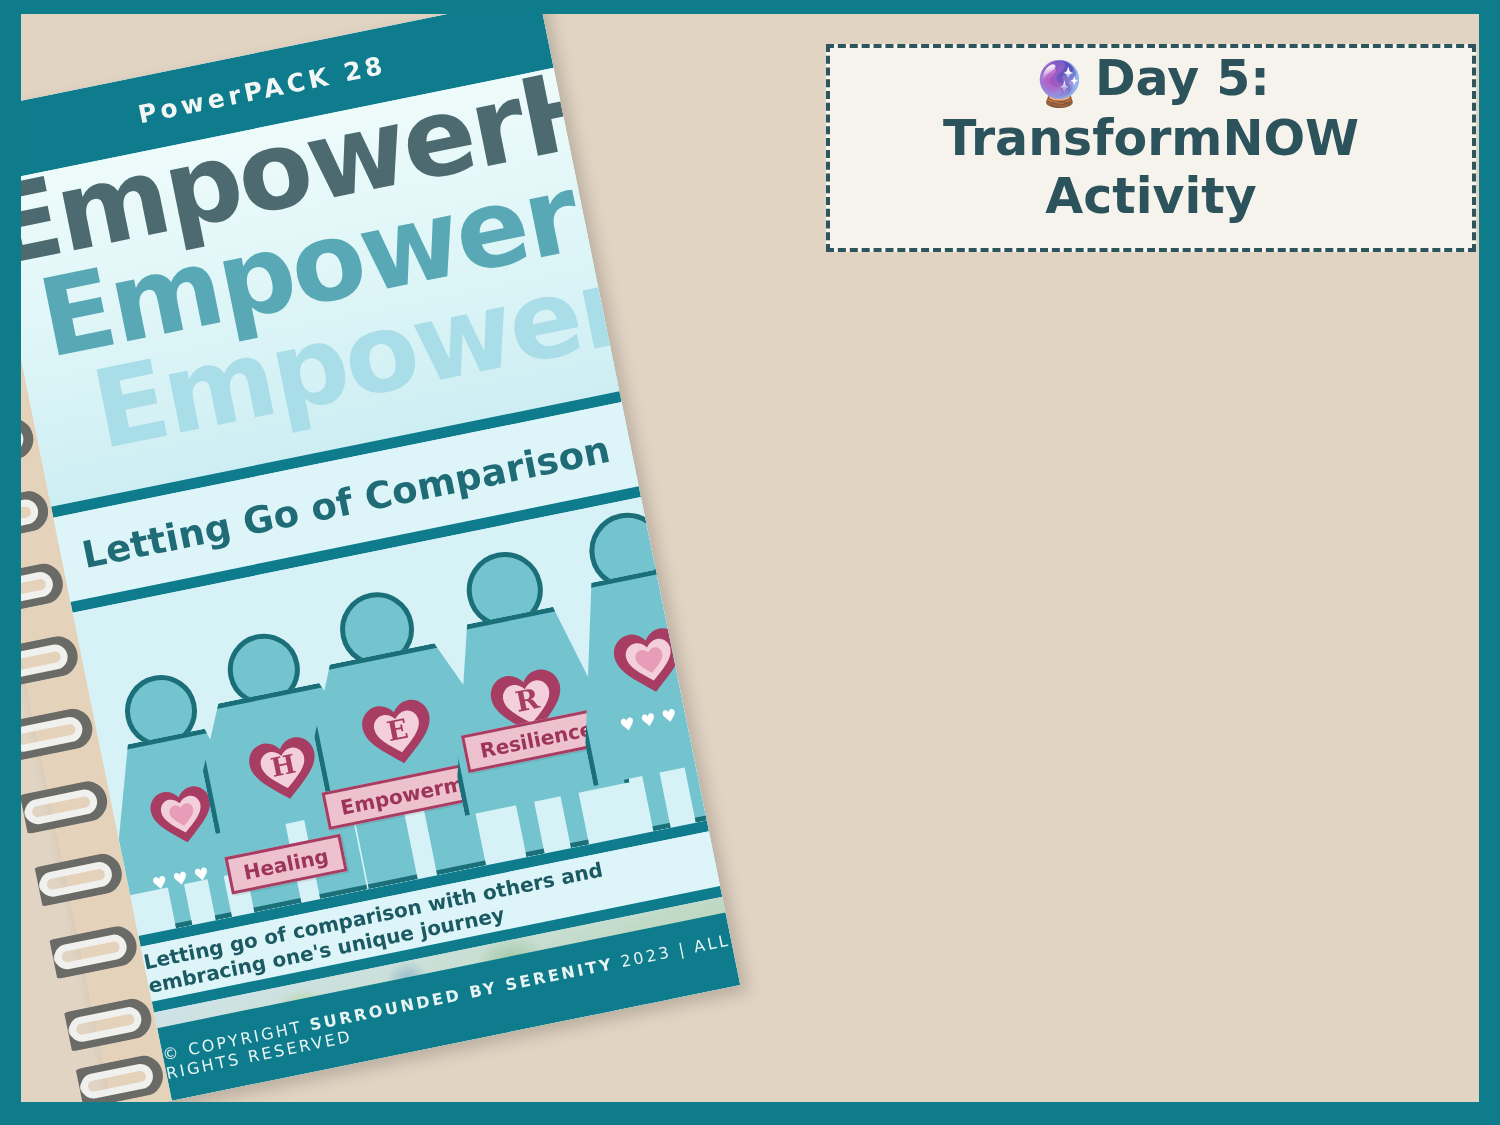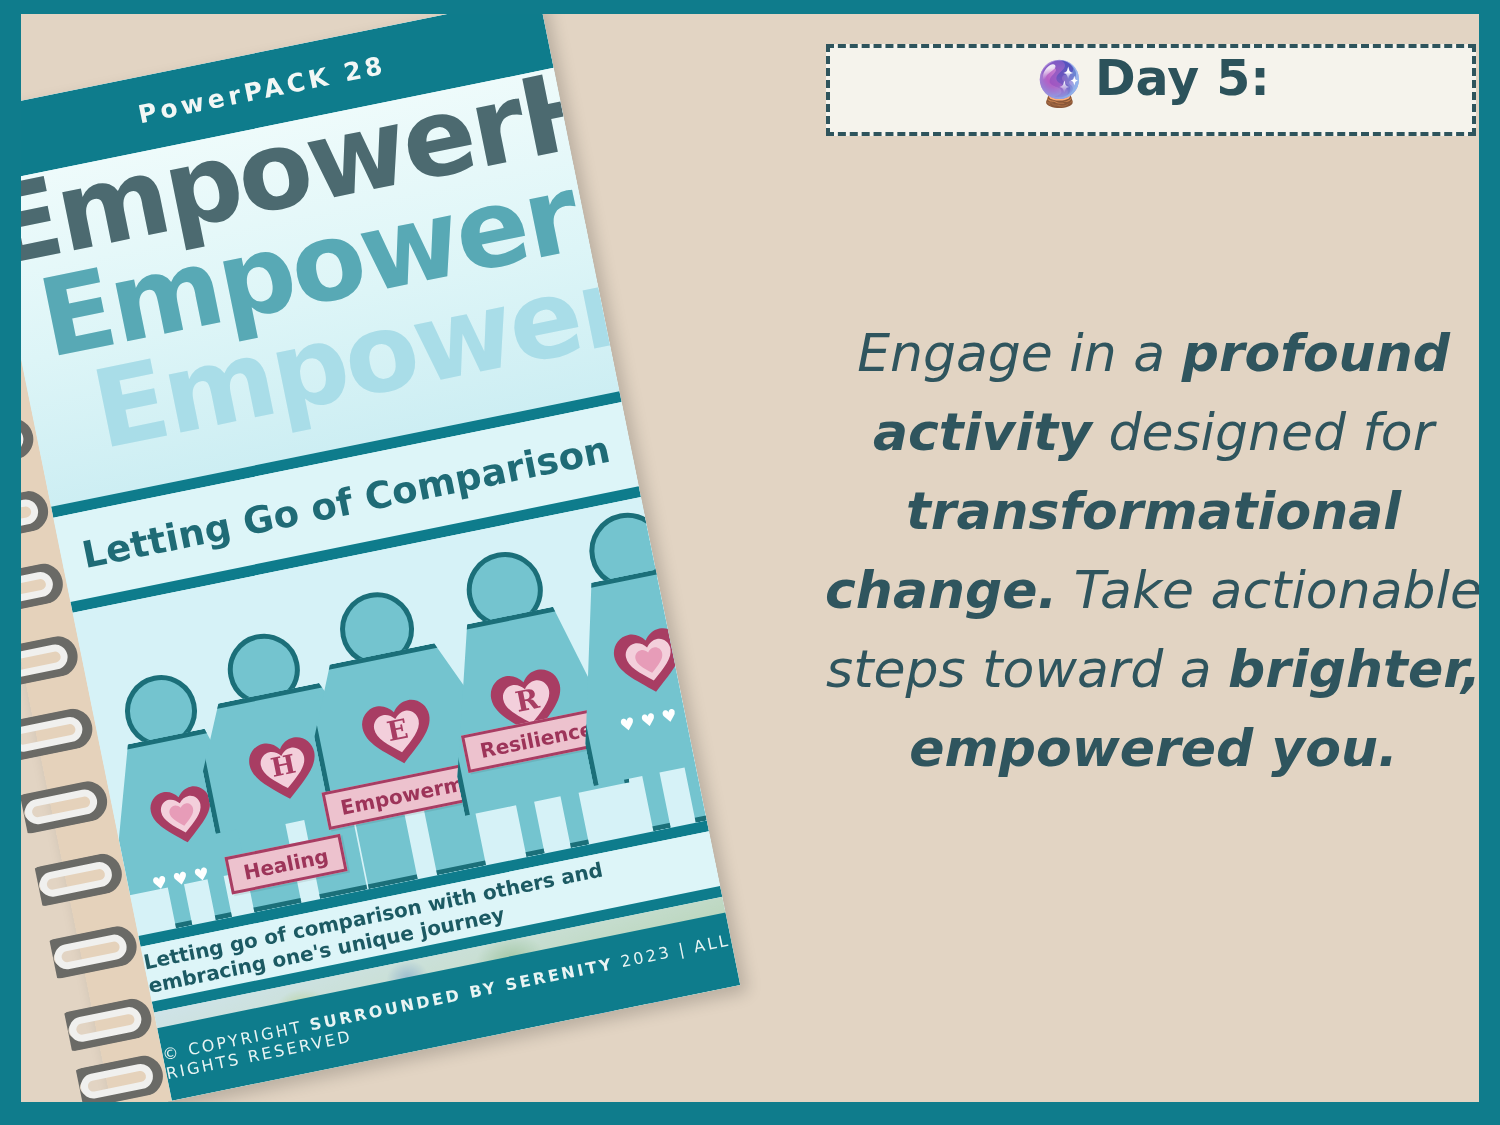--- a/index.html
+++ b/index.html
@@ -348,20 +348,18 @@
             <path d="M14 11 H62 a9 9 0 0 1 0 18 H14 a9 9 0 0 1 0-18 Z" fill="none" stroke="#f0f0ee" stroke-width="7"></path>
           </svg>
 
       </div>
     </div>
 
     <div class="heading-box">
       <div class="l1">
         <span class="ball">🔮</span><span>Day 5:</span>
       </div>
+      <div class="l2">TransformNOW Activity</div>
     </div>
 
-    <div class="body-copy">
-      <span>Engage in a </span><b>profound activity</b><span> designed for </span><b>transformational change.</b><span> Take actionable steps toward a </span><b>brighter, empowered you.</b>
-    </div>
 
   </div>
 </div>
 
 </body></html>

